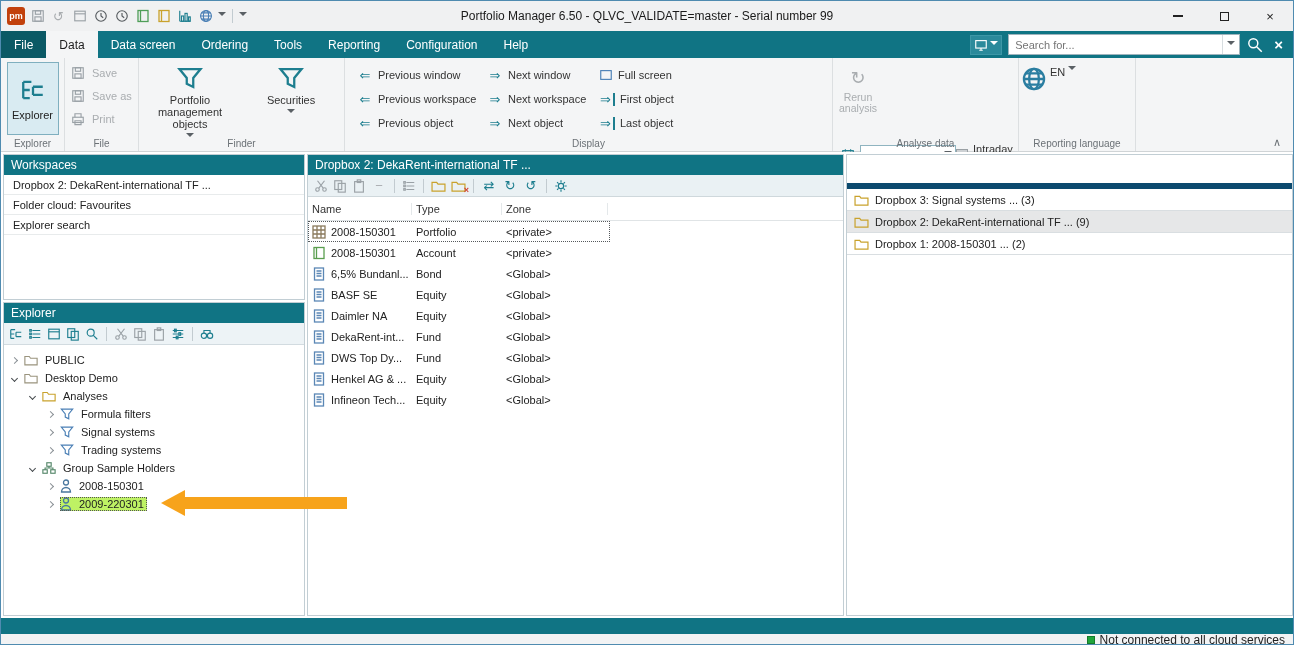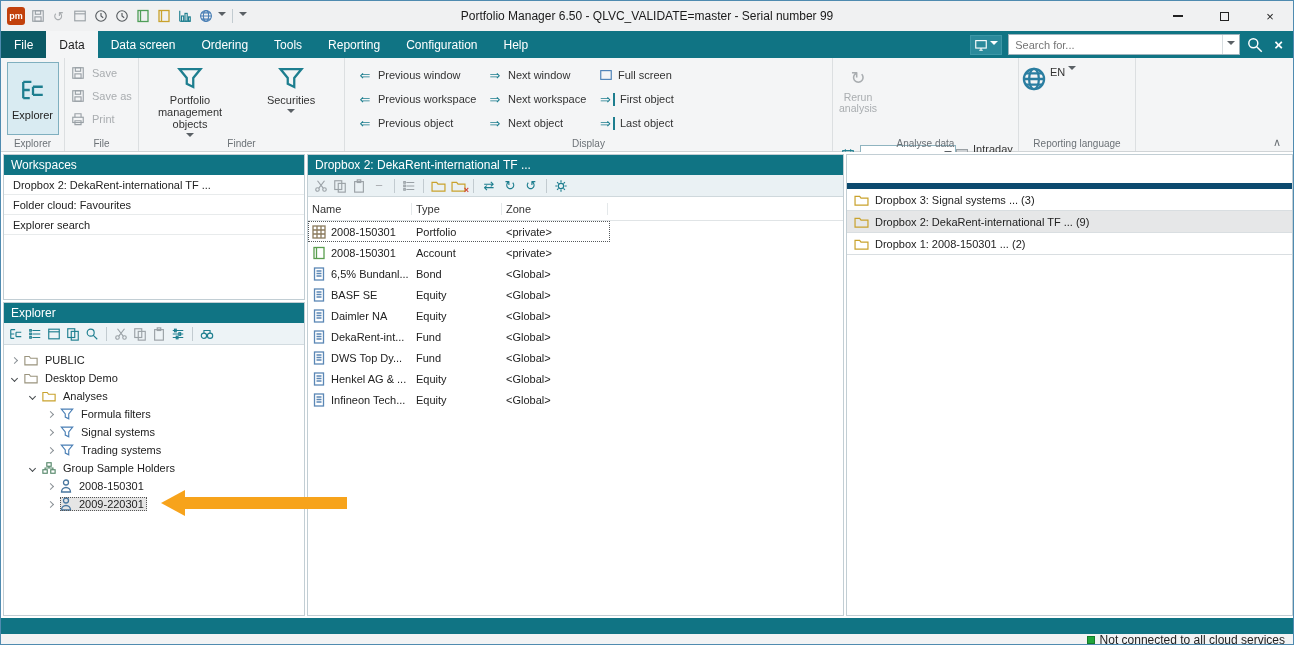--- a/index.html
+++ b/index.html
@@ -83,21 +83,21 @@
 .phead{background:#107484;color:#fff;font-weight:normal;font-size:12px;height:20px;display:flex;align-items:center;padding:0 7px}
 .workspaces{left:2px;top:2px;width:302px;height:146px}
 .wsitem{height:20px;display:flex;align-items:center;padding:0 9px;border-bottom:1px solid #e8ebec;color:#222}
 .explorerP{left:2px;top:150px;width:302px;height:314px}
 .etoolbar{height:22px;background:#edf3f6;border-bottom:1px solid #d2dbe0;display:flex;align-items:center;gap:5px;padding:0 5px}
 .treewrap{padding-top:6px}
 .trowx{height:18px;display:flex;align-items:center}
 .lvl0{padding-left:8px}.lvl1{padding-left:26px}.lvl2{padding-left:44px}
 .trowx .chev{margin-right:7px}
 .selwrap{display:flex;align-items:center}
-.selwrap.sel{background:#e5e5e5;outline:1px dotted #555;outline-offset:-1px}
+.selwrap.sel{background:#bef264;outline:1px dotted #555;outline-offset:-1px}
 .tlabel{padding:1px 3px;margin-left:4px;white-space:nowrap}
 
 .centerP{left:306px;top:2px;width:537px;height:462px}
 .ctoolbar{height:22px;background:#eaf1f4;border-bottom:1px solid #cfd8dc;display:flex;align-items:center;gap:5px;padding:0 6px}
 .thead{display:flex;height:18px;align-items:flex-start;border-bottom:1px solid #e0e4e6;color:#333;margin-top:6px}
 .thead .c{display:flex;align-items:center;border-right:1px solid #e4e8ea}
 .c{padding-left:4px}
 .cn{width:104px;display:flex;align-items:center;gap:5px}
 .ct{width:90px}
 .cz{width:106px}

